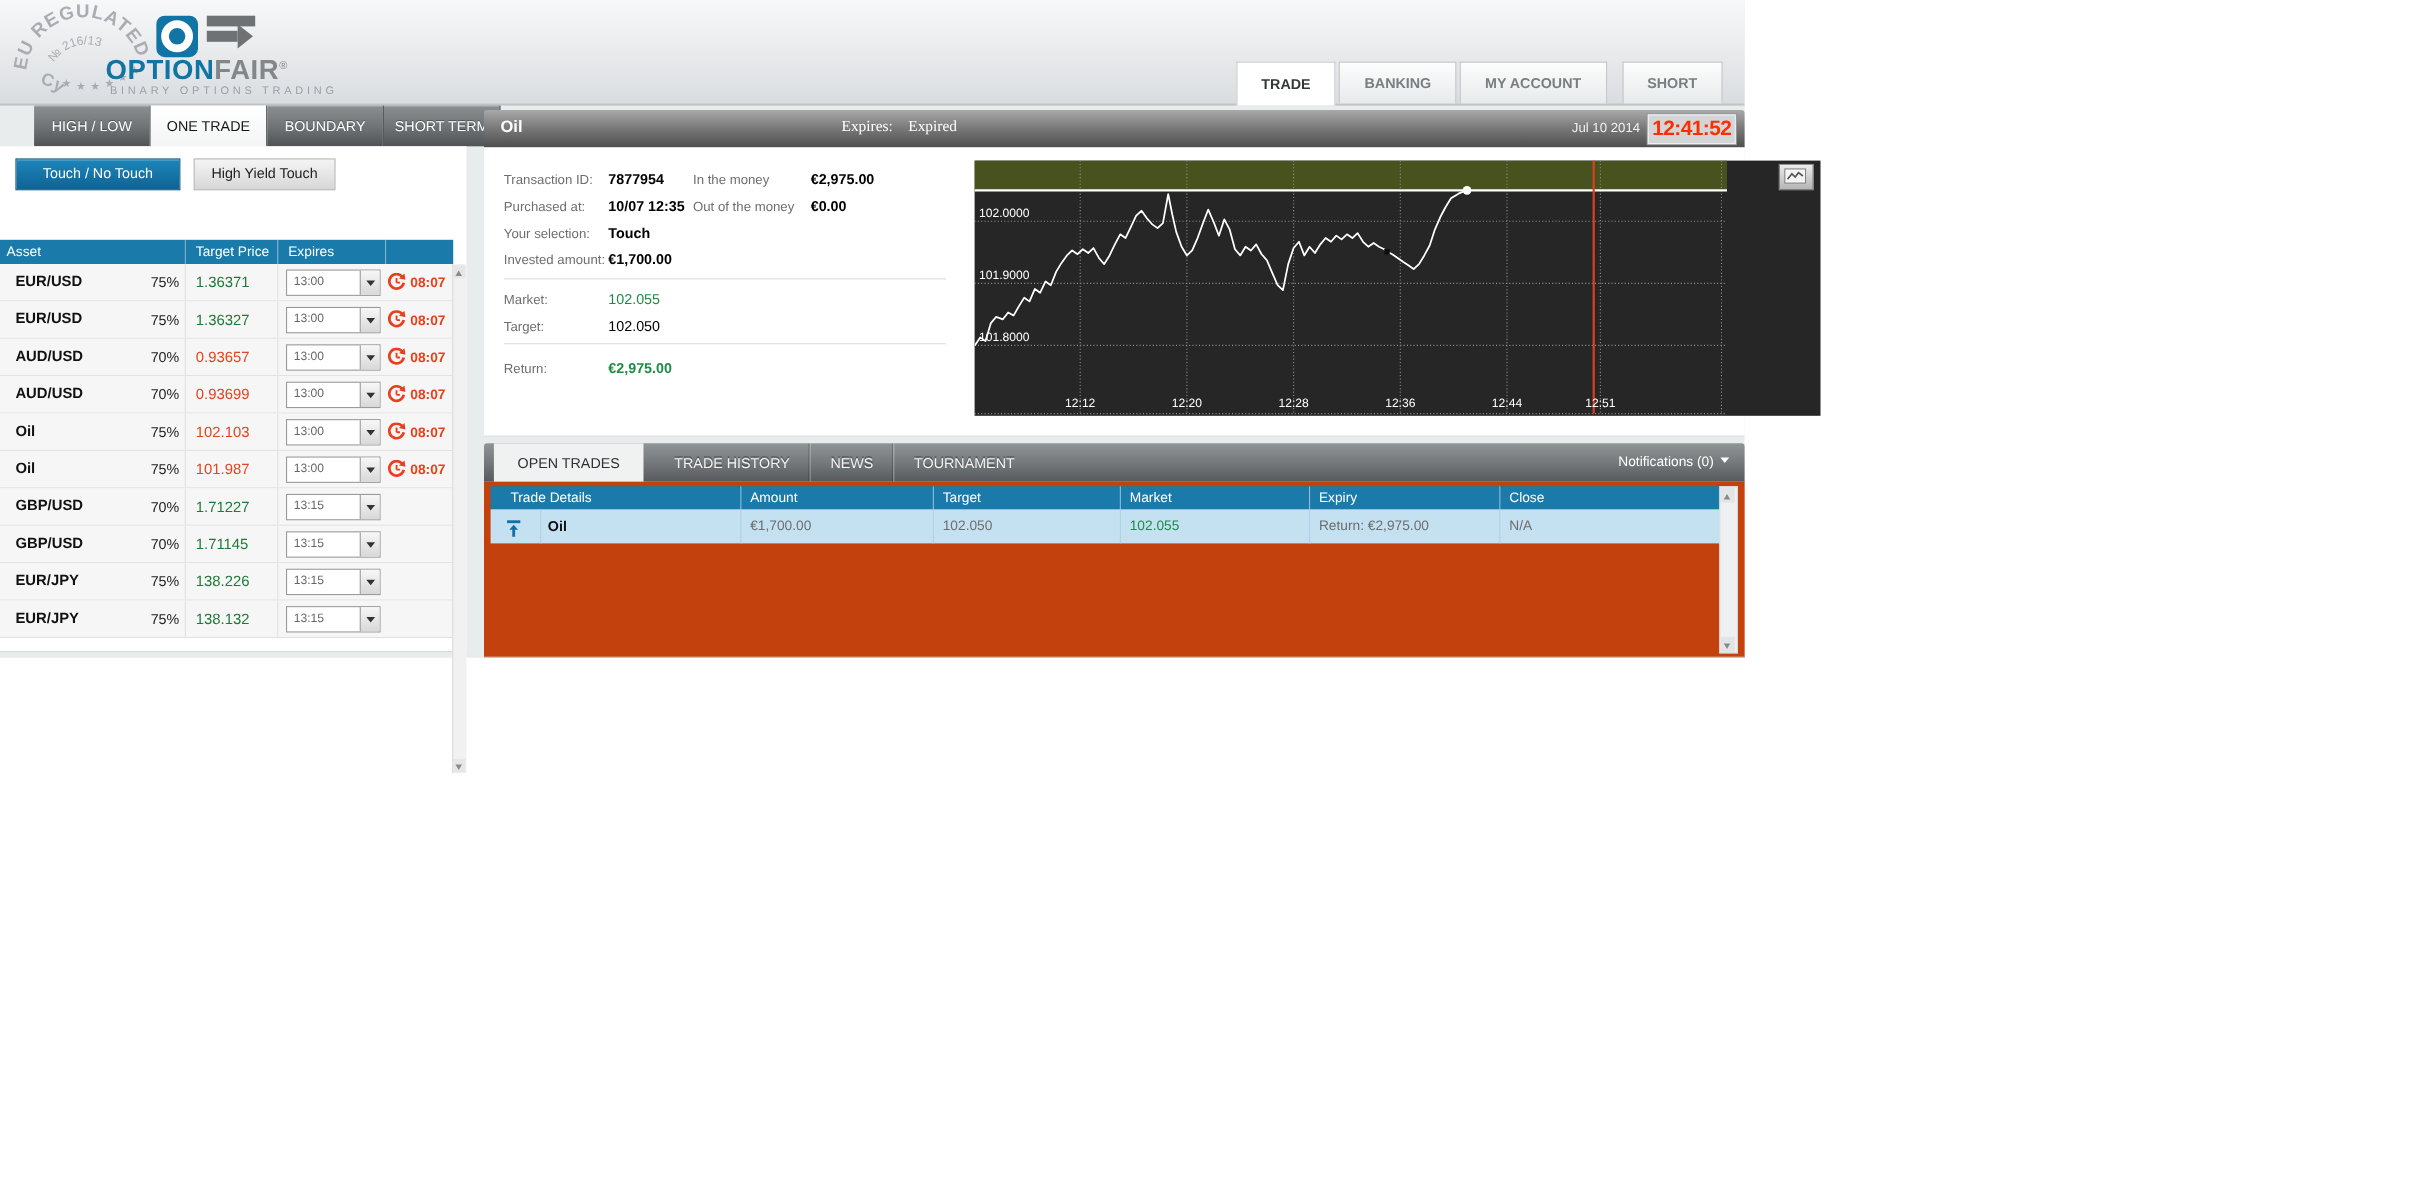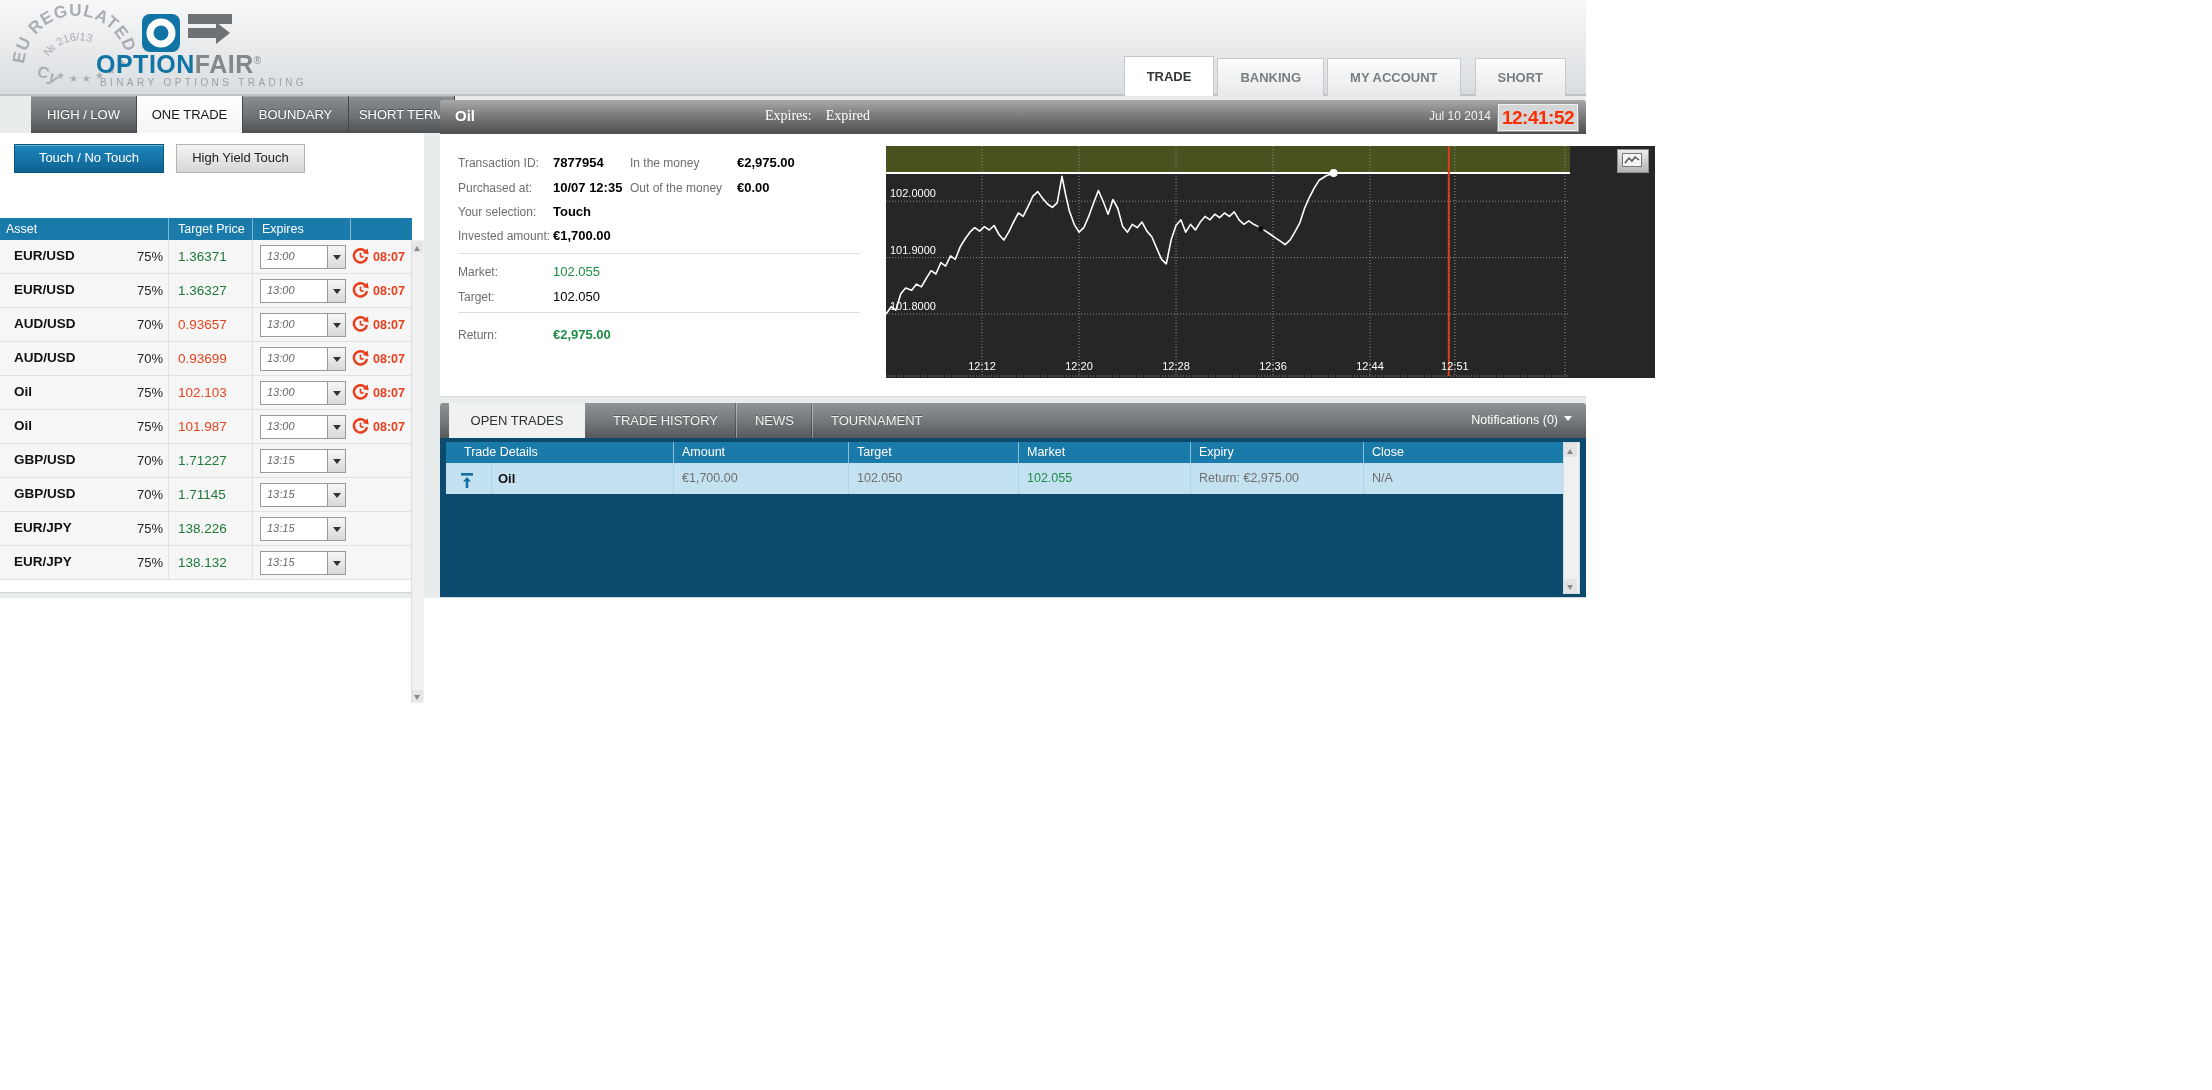--- a/index.html
+++ b/index.html
@@ -8,21 +8,21 @@
 
   
   .header{position:absolute;left:0;top:0;width:1586px;height:94px;background:linear-gradient(#f7f8f9,#dadde0);border-bottom:2px solid #bfc3c6;}
   .badge{position:absolute;left:6px;top:2px;}
   .of-icon{position:absolute;left:142px;top:14px;}
   .brand{position:absolute;left:96px;top:50px;font-size:25px;font-weight:bold;letter-spacing:.5px;}
   .brand .b-blue{color:#1074a5;}
   .brand .b-gray{color:#84878a;}
   .brand sup{font-size:10px;color:#84878a;font-weight:normal;}
   .tagline{position:absolute;left:100px;top:77px;font-size:10px;color:#9aa0a5;letter-spacing:3.4px;}
-  .nav{position:absolute;right:20px;bottom:-2px;display:flex;align-items:flex-end;}
+  .nav{position:absolute;right:20px;bottom:-2px;display:flex;}
   .nav-tab{height:37px;line-height:37px;padding:0 22px;margin-left:3px;background:linear-gradient(#fcfdfd,#e7e9eb);border:1px solid #c6c9cb;border-bottom:none;font-size:13px;font-weight:bold;color:#797e81;cursor:pointer;}
   .nav-tab.active{background:#fff;color:#33373a;position:relative;z-index:3;height:39px;line-height:39px;}
   .nav-tab.gap{margin-left:14px;}
 
   
   .lp-tabs{position:absolute;left:0;top:96px;width:424px;height:37px;display:flex;padding-left:31px;}
   .lp-tab{flex:1;background:linear-gradient(#8b8f92,#6e7275 55%,#505356);border-right:1px solid #44474a;box-shadow:inset 0 1px 0 rgba(255,255,255,.25);color:#fff;font-size:13px;text-align:center;line-height:37px;text-shadow:0 -1px 0 rgba(0,0,0,.35);cursor:pointer;white-space:nowrap;}
   .lp-tab.active{background:linear-gradient(#ffffff,#f3f4f4);color:#161616;text-shadow:none;}
   .lp-body{position:absolute;left:0;top:133px;width:424px;height:459px;background:#fff;border-bottom:1px solid #cfd2d4;}
   .btn-touch{position:absolute;left:14px;top:11px;width:148px;height:27px;background:linear-gradient(#1d86ba,#0f6394);border:1px solid #0a5680;color:#fff;font-size:13px;text-align:center;line-height:25px;box-shadow:inset 0 1px 0 rgba(255,255,255,.35);cursor:pointer;}
@@ -41,21 +41,21 @@
   .a-head i{position:absolute;top:0;bottom:0;width:1px;background:rgba(255,255,255,.45);}
   .ahs1{left:168px;} .ahs2{left:252px;} .ahs3{left:350px;}
   #asset-rows{position:absolute;left:0;top:107px;width:412px;}
   .arow{position:relative;height:33px;background:#f6f6f6;border-bottom:1px solid #e2e2e2;cursor:pointer;}
   .arow:before,.arow:after{content:"";position:absolute;top:0;bottom:0;width:1px;background:#e2e2e2;}
   .arow:before{left:168px;} .arow:after{left:252px;}
   .a-name{position:absolute;left:14px;top:8px;font-size:13.5px;font-weight:bold;color:#111;}
   .a-pct{position:absolute;left:105px;width:58px;top:9px;font-size:13px;color:#222;text-align:right;}
   .a-price{position:absolute;left:178px;top:9px;font-size:13.5px;}
   .a-price.green{color:#1f7a38;} .a-price.red{color:#e2451f;}
-  .a-sel{position:absolute;left:260px;top:5px;width:84px;height:22px;font-style:italic;}
+  .a-sel{position:absolute;left:260px;top:5px;width:84px;height:22px;}
   .a-sel .sel-val{font-size:11px;color:#666;padding-top:4px;}
   .cd-icon{position:absolute;left:352px;top:8px;width:17px;height:17px;}
   .cd-time{position:absolute;left:373px;top:10px;font-size:12.5px;font-weight:bold;color:#e8401e;}
   .a-scroll{position:absolute;right:0;top:107px;width:12px;height:463px;background:#f1f1f1;border-left:1px solid #ddd;}
   .sc-btn{position:absolute;left:0;width:11px;height:12px;background:#e6e6e6;cursor:pointer;}
   .sc-btn:after{content:"";position:absolute;left:2px;border:3.5px solid transparent;}
   .sc-up{top:1px;} .sc-up:after{top:2px;border-bottom:5px solid #8a8a8a;}
   .sc-dn{bottom:1px;} .sc-dn:after{top:5px;border-top:5px solid #8a8a8a;}
 
   
@@ -80,21 +80,21 @@
 
   
   .bt-bar{position:absolute;left:440px;top:403px;width:1146px;height:35px;background:linear-gradient(#909496,#75797b 50%,#57595c);border-radius:3px 3px 0 0;}
   .bt-active{position:absolute;left:9px;top:0;width:136px;height:35px;background:#f0f1f1;color:#2e3234;font-size:13px;text-align:center;line-height:35px;cursor:pointer;}
   .bt-tabs{position:absolute;left:155px;top:0;height:35px;display:flex;align-items:center;}
   .bt-tab{color:#f2f2f2;font-size:13px;padding:0 18px;line-height:35px;text-shadow:0 -1px 0 rgba(0,0,0,.3);cursor:pointer;}
   .bt-sep{width:1px;height:35px;background:rgba(255,255,255,.35);box-shadow:-1px 0 0 rgba(0,0,0,.25);}
   .notif{position:absolute;right:14px;top:0;line-height:35px;color:#fff;font-size:12.5px;cursor:pointer;}
   .notif i{display:inline-block;margin-left:6px;border:4px solid transparent;border-top:5px solid #fff;vertical-align:middle;}
 
-  .trades{position:absolute;left:440px;top:438px;width:1146px;height:159px;background:#0c4a6e;border-bottom:1px solid #d4d7d9;}
+  .trades{position:absolute;left:440px;top:438px;width:1146px;height:159px;background:#c2410c;border-bottom:1px solid #d4d7d9;}
   .t-head{position:absolute;left:6px;top:4px;width:1118px;height:21px;background:#1a7aa9;display:flex;}
   .t-head span{color:#fff;font-size:12.5px;padding:3px 0 0 8px;box-sizing:border-box;border-left:1px solid rgba(255,255,255,.5);}
   .t-head span:first-child{border-left:none;padding-left:18px;}
   .tc0{width:227px;} .tc1{width:175px;} .tc2{width:170px;} .tc3{width:172px;} .tc4{width:173px;} .tc5{width:201px;}
   .t-row{position:absolute;left:6px;top:25px;width:1118px;height:31px;background:#c4e1f2;display:flex;align-items:center;cursor:pointer;}
   .t-row .cell{font-size:12.5px;color:#6e6e6e;padding-left:8px;box-sizing:border-box;border-left:1px solid #aed2e6;height:31px;line-height:31px;}
   .t-row .cell.first{border-left:none;position:relative;padding-left:52px;}
   .t-row .t-icon{position:absolute;left:14px;top:7px;}
   .t-row .t-icon-sep{position:absolute;left:45px;top:0;width:1px;height:31px;background:#aed2e6;}
   .t-row .t-asset{font-weight:bold;color:#111;font-size:13px;}

